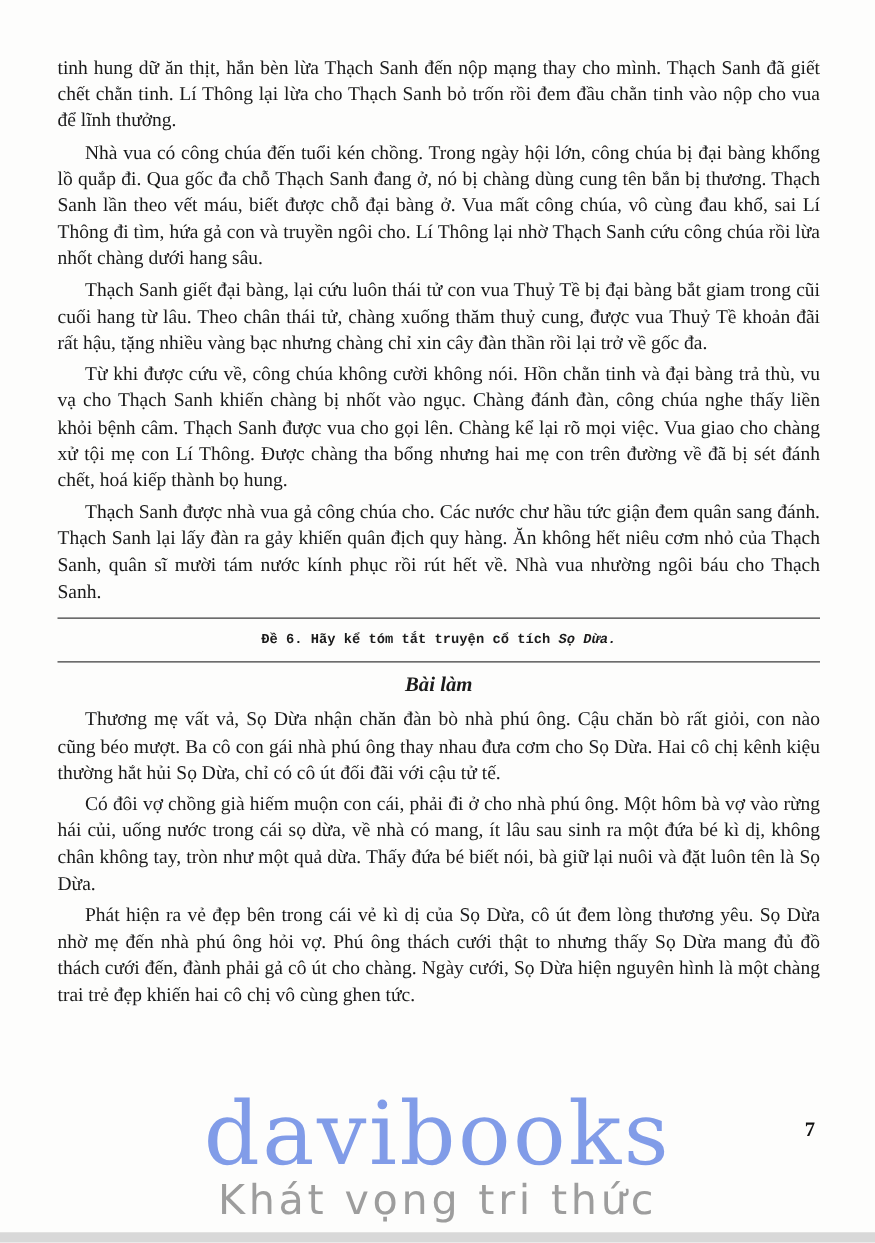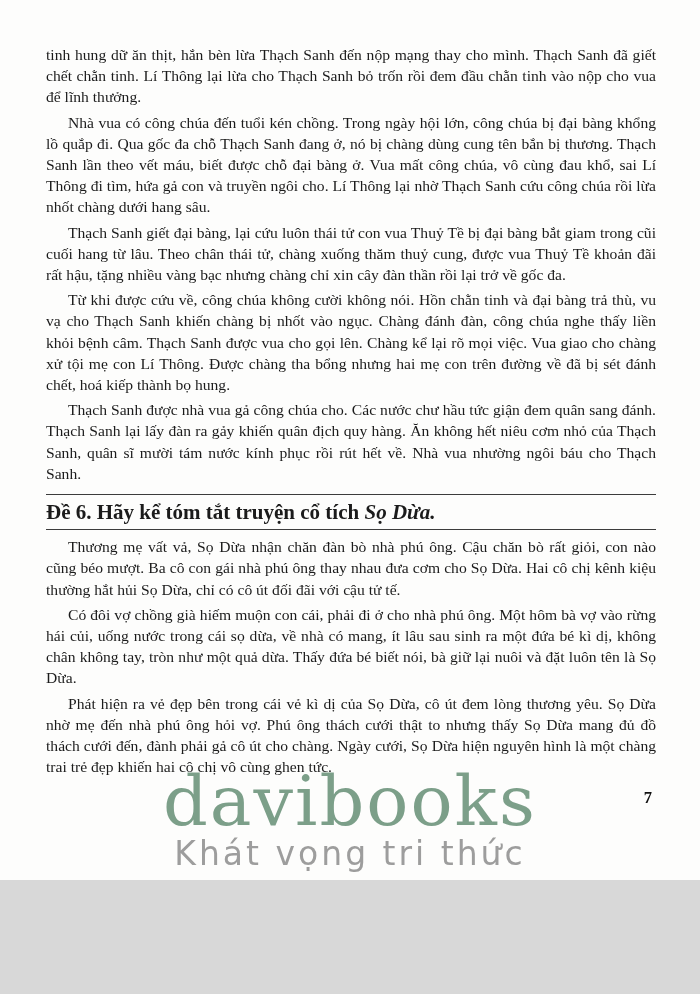--- a/index.html
+++ b/index.html
@@ -3,21 +3,21 @@
 <meta charset="utf-8">
 <style>
   html, body {
     margin: 0;
     padding: 0;
     background: #d8d8d8;
   }
   .page {
     position: relative;
     width: 700px;
-    height: 880px;
+    height: 986px;
     margin: 0 auto;
     background: #fdfdfc;
     overflow: hidden;
     box-sizing: border-box;
     font-family: "Liberation Serif", "DejaVu Serif", serif;
     color: #1b1b1b;
   }
   .content {
     position: relative;
     z-index: 2;
@@ -32,23 +32,24 @@
   }
   .content p.continued {
     text-indent: 0;
   }
   .prompt-box {
     border-top: 1.3px solid #3c3c3c;
     border-bottom: 1.3px solid #3c3c3c;
     margin: 10px 0 6px 0;
     padding: 7px 0 6px 0;
     font-weight: bold;
-    font-size: 21px;
-    text-align: left;
+    font-size: 11px;
+    text-align: center;
     text-indent: 0;
+    font-family: Liberation Mono, monospace;
   }
   .prompt-box .prompt-label { font-style: normal; }
   .prompt-box .work-title { font-style: italic; }
   .bai-lam {
     text-align: center;
     font-style: italic;
     font-weight: bold;
     font-size: 16.6px;
     margin: 7px 0 7px 0;
     text-indent: 0;
@@ -59,21 +60,21 @@
     right: 0;
     bottom: 6px;
     z-index: 1;
     text-align: center;
     user-select: none;
   }
   .wm-brand {
     font-family: "DejaVu Serif", "Liberation Serif", serif;
     font-size: 70px;
     line-height: 66px;
-    color: #14532d;
+    color: #1d4ed8;
     opacity: 0.55;
     letter-spacing: 2px;
   }
   .wm-slogan {
     font-family: "DejaVu Sans", "Liberation Sans", sans-serif;
     font-size: 33px;
     line-height: 40px;
     color: #404040;
     opacity: 0.5;
     letter-spacing: 3px;
@@ -102,20 +103,21 @@
     <p>Thạch Sanh giết đại bàng, lại cứu luôn thái tử con vua Thuỷ Tề bị đại bàng bắt giam trong cũi cuối hang từ lâu. Theo chân thái tử, chàng xuống thăm thuỷ cung, được vua Thuỷ Tề khoản đãi rất hậu, tặng nhiều vàng bạc nhưng chàng chỉ xin cây đàn thần rồi lại trở về gốc đa.</p>
 
     <p>Từ khi được cứu về, công chúa không cười không nói. Hồn chằn tinh và đại bàng trả thù, vu vạ cho Thạch Sanh khiến chàng bị nhốt vào ngục. Chàng đánh đàn, công chúa nghe thấy liền khỏi bệnh câm. Thạch Sanh được vua cho gọi lên. Chàng kể lại rõ mọi việc. Vua giao cho chàng xử tội mẹ con Lí Thông. Được chàng tha bổng nhưng hai mẹ con trên đường về đã bị sét đánh chết, hoá kiếp thành bọ hung.</p>
 
     <p>Thạch Sanh được nhà vua gả công chúa cho. Các nước chư hầu tức giận đem quân sang đánh. Thạch Sanh lại lấy đàn ra gảy khiến quân địch quy hàng. Ăn không hết niêu cơm nhỏ của Thạch Sanh, quân sĩ mười tám nước kính phục rồi rút hết về. Nhà vua nhường ngôi báu cho Thạch Sanh.</p>
 
     <div class="prompt-box">
       <span class="prompt-label">Đề 6.</span><span> Hãy kể tóm tắt truyện cổ tích </span><span class="work-title">Sọ Dừa.</span>
     </div>
 
+    <div class="bai-lam">Bài làm</div>
 
     <p>Thương mẹ vất vả, Sọ Dừa nhận chăn đàn bò nhà phú ông. Cậu chăn bò rất giỏi, con nào cũng béo mượt. Ba cô con gái nhà phú ông thay nhau đưa cơm cho Sọ Dừa. Hai cô chị kênh kiệu thường hắt hủi Sọ Dừa, chỉ có cô út đối đãi với cậu tử tế.</p>
 
     <p>Có đôi vợ chồng già hiếm muộn con cái, phải đi ở cho nhà phú ông. Một hôm bà vợ vào rừng hái củi, uống nước trong cái sọ dừa, về nhà có mang, ít lâu sau sinh ra một đứa bé kì dị, không chân không tay, tròn như một quả dừa. Thấy đứa bé biết nói, bà giữ lại nuôi và đặt luôn tên là Sọ Dừa.</p>
 
     <p>Phát hiện ra vẻ đẹp bên trong cái vẻ kì dị của Sọ Dừa, cô út đem lòng thương yêu. Sọ Dừa nhờ mẹ đến nhà phú ông hỏi vợ. Phú ông thách cưới thật to nhưng thấy Sọ Dừa mang đủ đồ thách cưới đến, đành phải gả cô út cho chàng. Ngày cưới, Sọ Dừa hiện nguyên hình là một chàng trai trẻ đẹp khiến hai cô chị vô cùng ghen tức.</p>
 
   </div>
 
   <div class="watermark">

